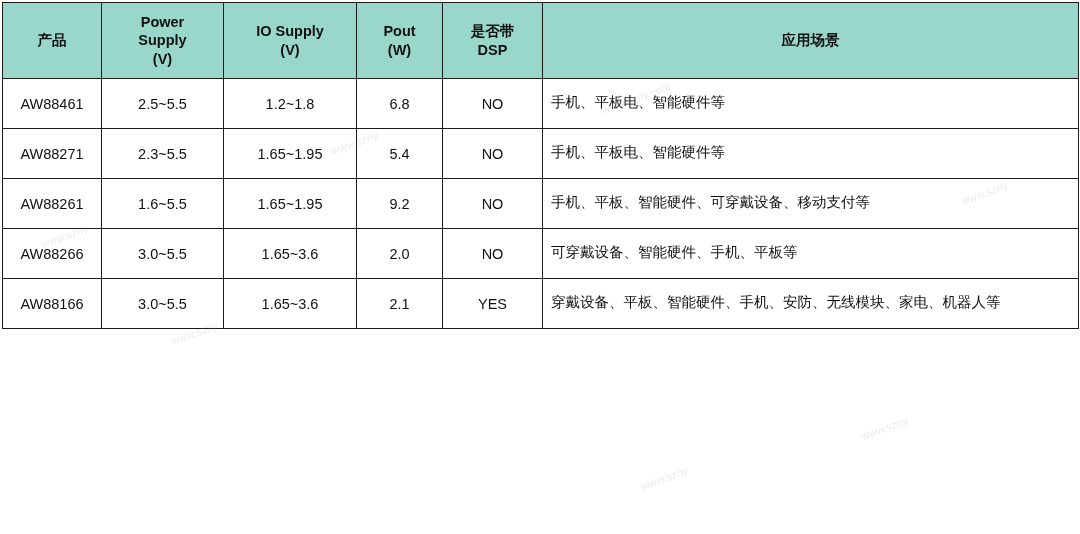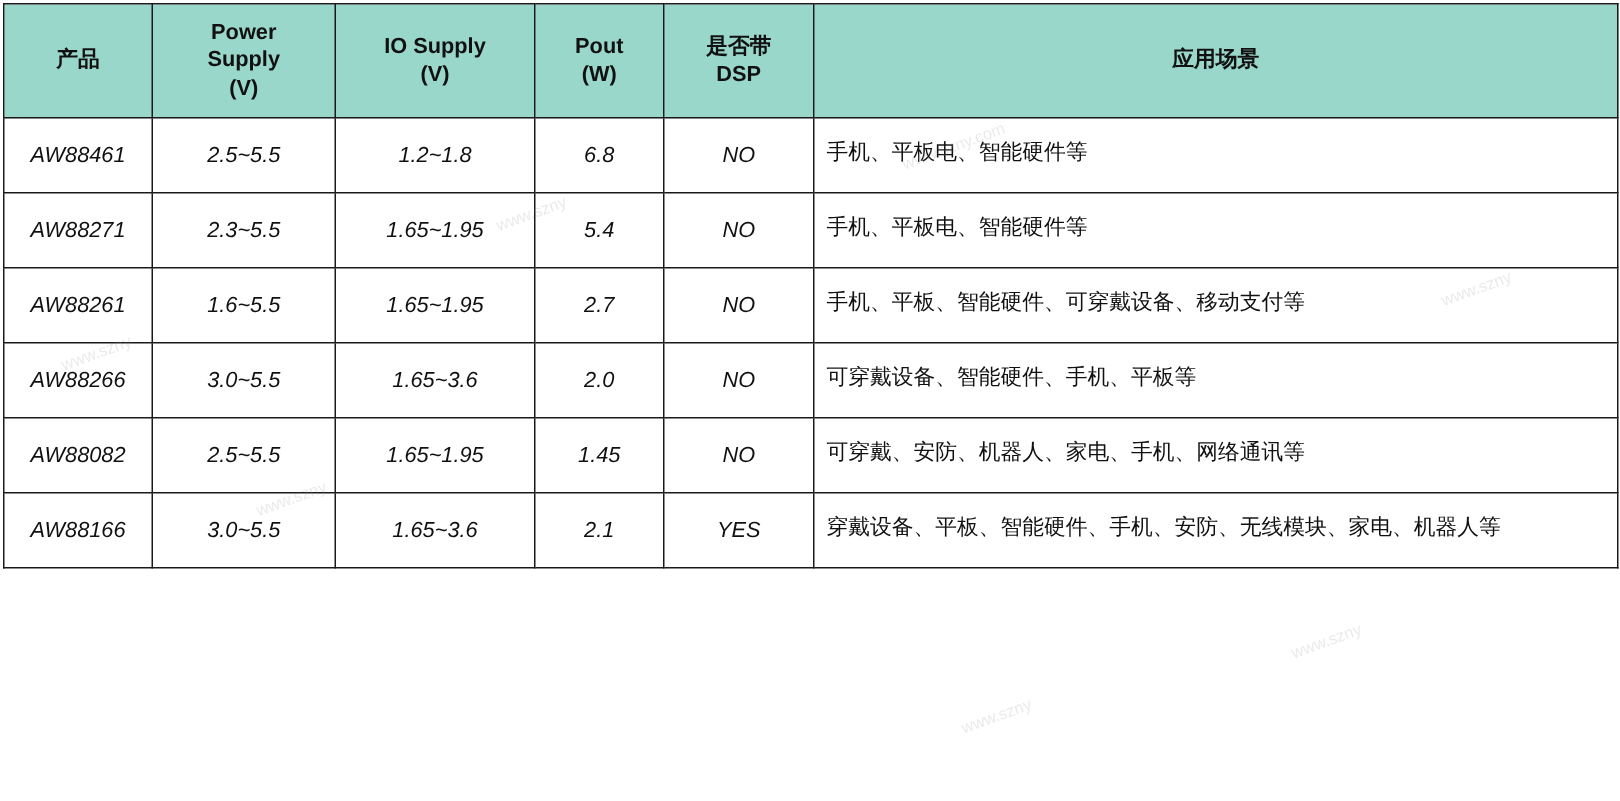--- a/index.html
+++ b/index.html
@@ -49,21 +49,20 @@
   col.c5 { width: 536px; }
 
   tbody td {
     background: #ffffff;
     height: 50px;
     vertical-align: middle;
   }
   td.c-prod, td.c-ps, td.c-io, td.c-pout, td.c-dsp {
     text-align: center;
     white-space: nowrap;
-    font-style: italic;
   }
   td.c-app {
     text-align: left;
     line-height: 1.5;
     padding-left: 12px;
     padding-right: 10px;
     font-family: Liberation Mono, monospace;
   }
   .wm {
     position: absolute;
@@ -129,39 +128,31 @@
           <td class="c-ps">2.3~5.5</td>
           <td class="c-io">1.65~1.95</td>
           <td class="c-pout">5.4</td>
           <td class="c-dsp">NO</td>
           <td class="c-app">手机、平板电、智能硬件等</td>
         </tr>
         <tr>
           <td class="c-prod">AW88261</td>
           <td class="c-ps">1.6~5.5</td>
           <td class="c-io">1.65~1.95</td>
-          <td class="c-pout">2.7</td>
+          <td class="c-pout">9.2</td>
           <td class="c-dsp">NO</td>
           <td class="c-app">手机、平板、智能硬件、可穿戴设备、移动支付等</td>
         </tr>
         <tr>
           <td class="c-prod">AW88266</td>
           <td class="c-ps">3.0~5.5</td>
           <td class="c-io">1.65~3.6</td>
           <td class="c-pout">2.0</td>
           <td class="c-dsp">NO</td>
           <td class="c-app">可穿戴设备、智能硬件、手机、平板等</td>
-        </tr>
-        <tr>
-          <td class="c-prod">AW88082</td>
-          <td class="c-ps">2.5~5.5</td>
-          <td class="c-io">1.65~1.95</td>
-          <td class="c-pout">1.45</td>
-          <td class="c-dsp">NO</td>
-          <td class="c-app">可穿戴、安防、机器人、家电、手机、网络通讯等</td>
         </tr>
         <tr>
           <td class="c-prod">AW88166</td>
           <td class="c-ps">3.0~5.5</td>
           <td class="c-io">1.65~3.6</td>
           <td class="c-pout">2.1</td>
           <td class="c-dsp">YES</td>
           <td class="c-app">穿戴设备、平板、智能硬件、手机、安防、无线模块、家电、机器人等</td>
         </tr>
       </tbody>

